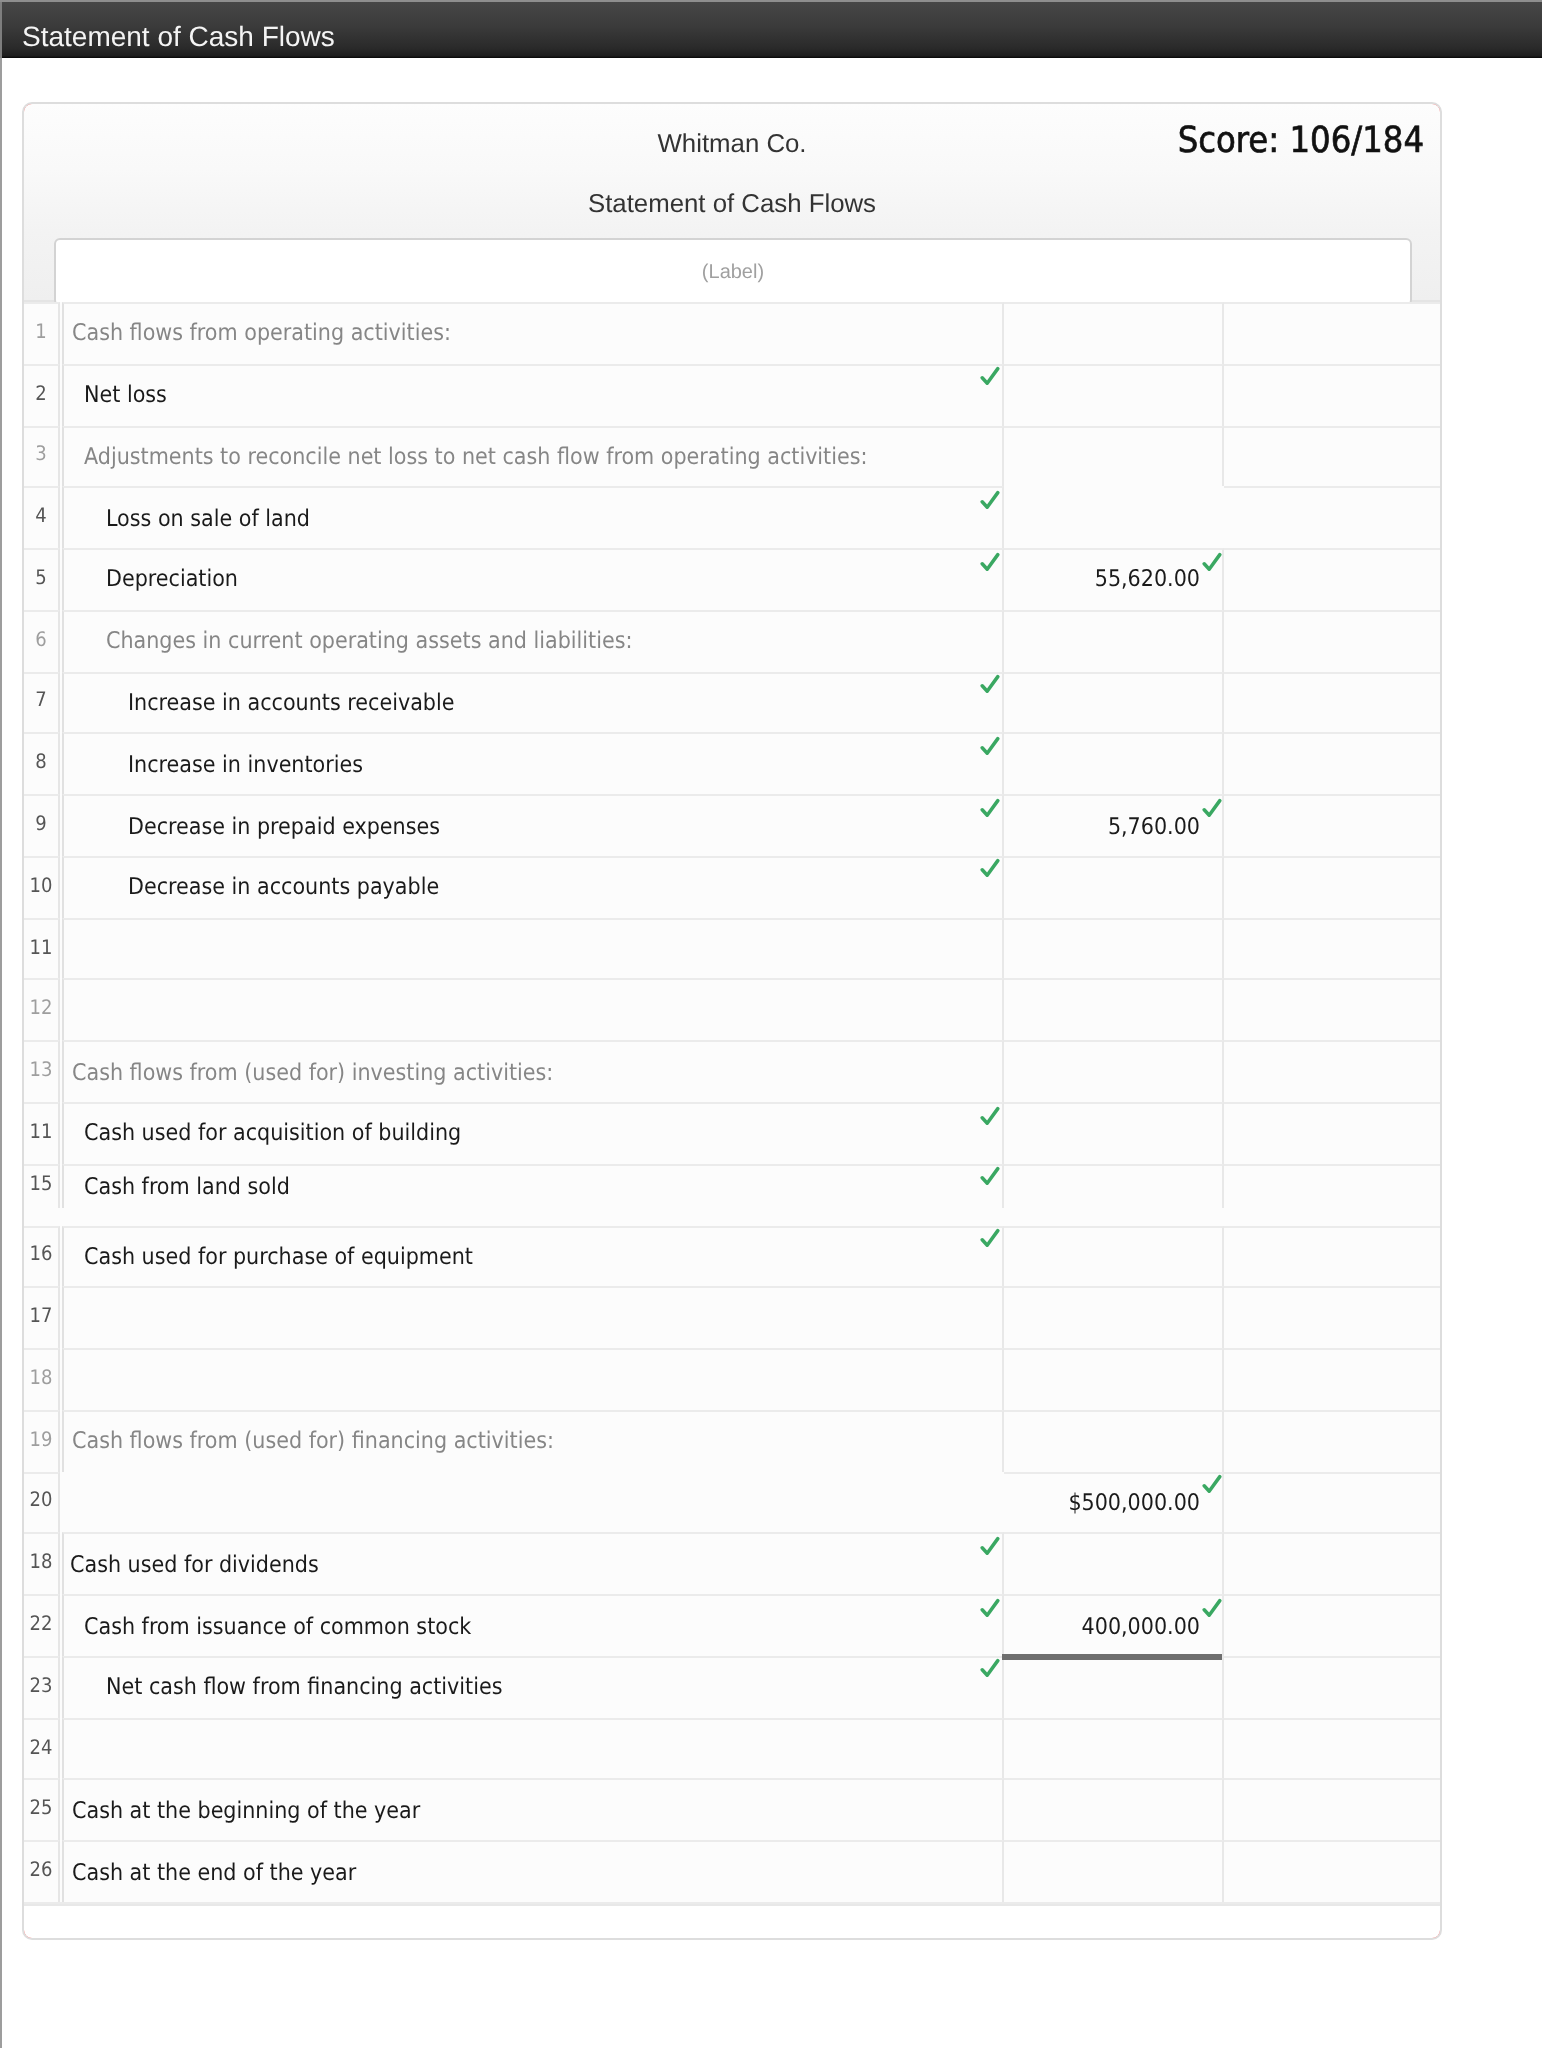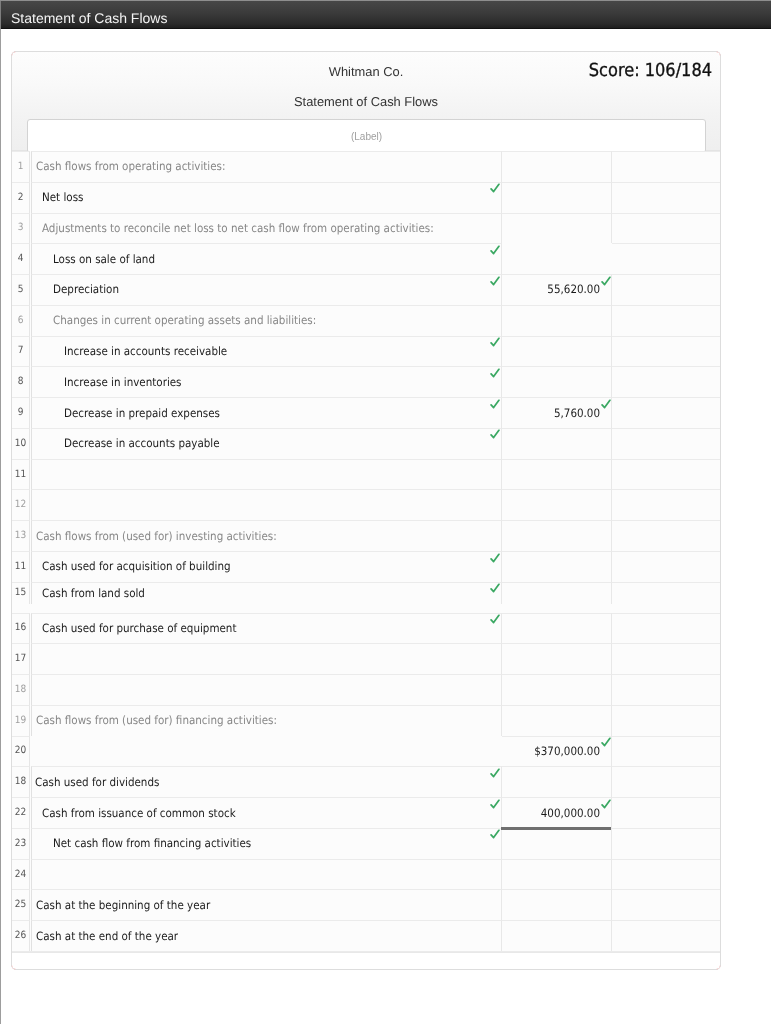--- a/index.html
+++ b/index.html
@@ -355,21 +355,21 @@
             <span class="dtext hdr" style="left: 4px;">Cash flows from (used for) financing activities:</span>
           </div>
           <div class="c-a1"></div>
           <div class="c-a2"></div>
         </div>
         <div class="grow" style="top: 584.615px; height: 30.7692px;">
           <div class="c-num">
             <span class="num">20</span>
           </div>
           <div class="c-a1">
-            <span class="ntext">$370,000.00</span>
+            <span class="ntext">$500,000.00</span>
             <span class="ck">
               <svg width="10" height="10" viewBox="0 0 10 10" aria-hidden="true">
                 <path d="M1.1 5.9 L3.6 8.6 L8.9 1.3" fill="none" stroke="#3aa862" stroke-width="1.75" stroke-linecap="round" stroke-linejoin="round"></path>
               </svg>
             </span>
           </div>
           <div class="c-a2"></div>
         </div>
         <div class="grow" style="top: 615.385px; height: 30.7692px;">
           <div class="c-num">

